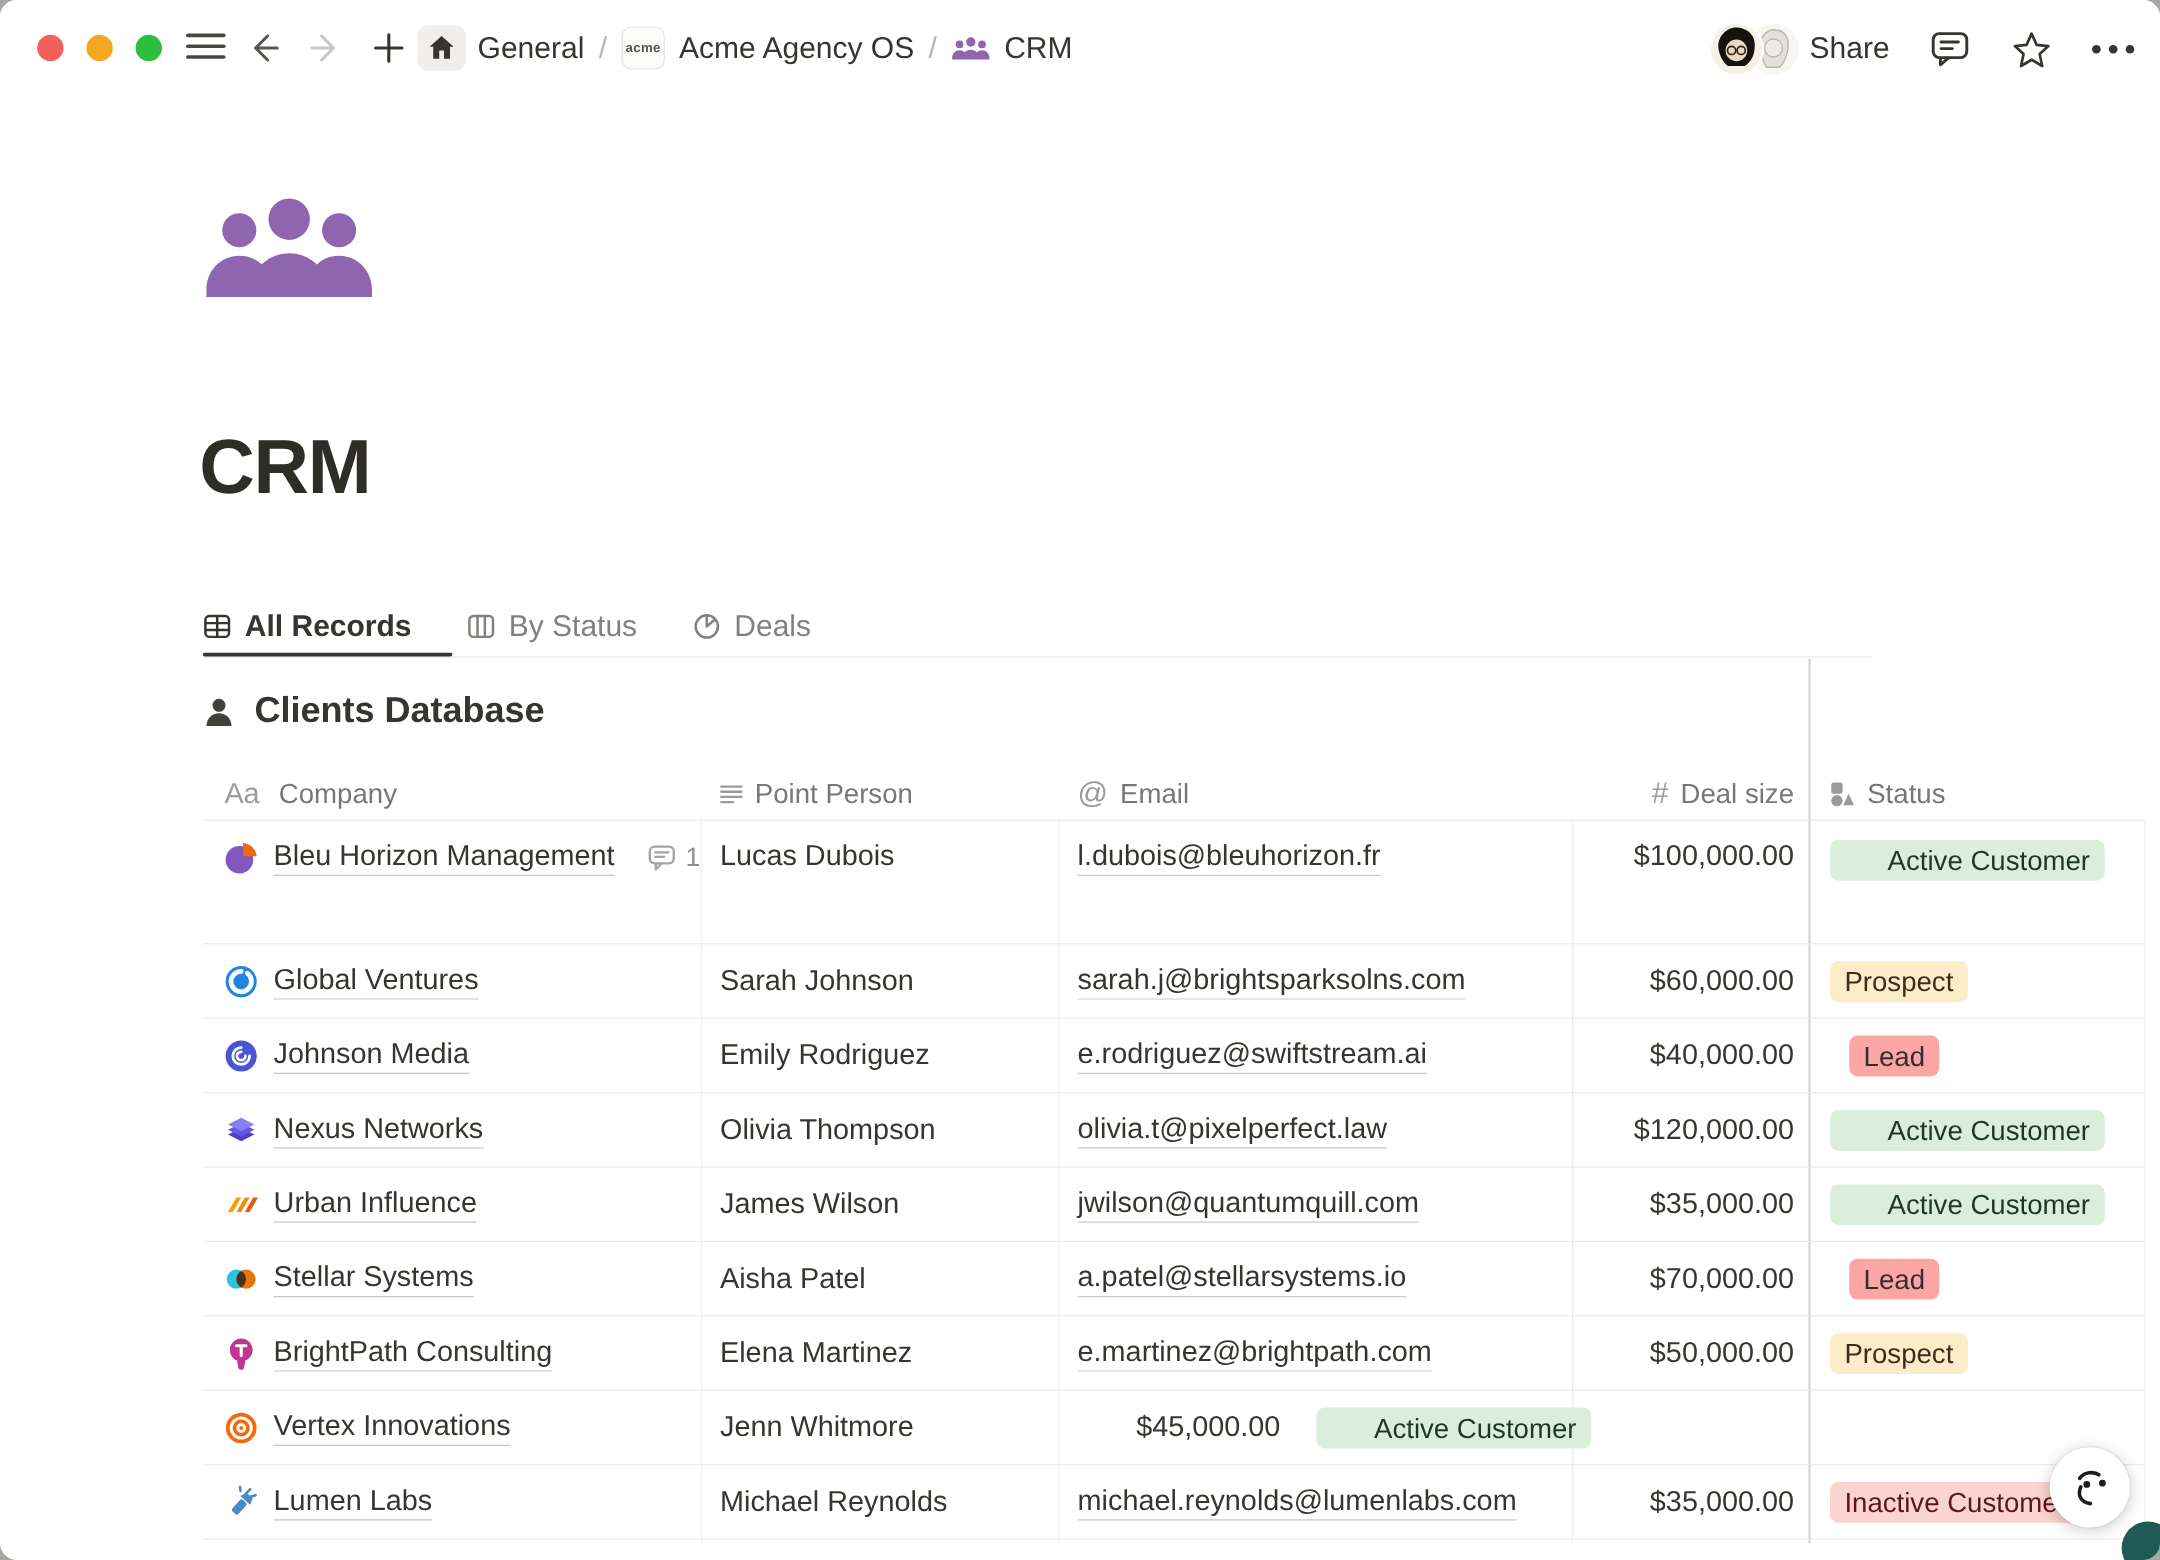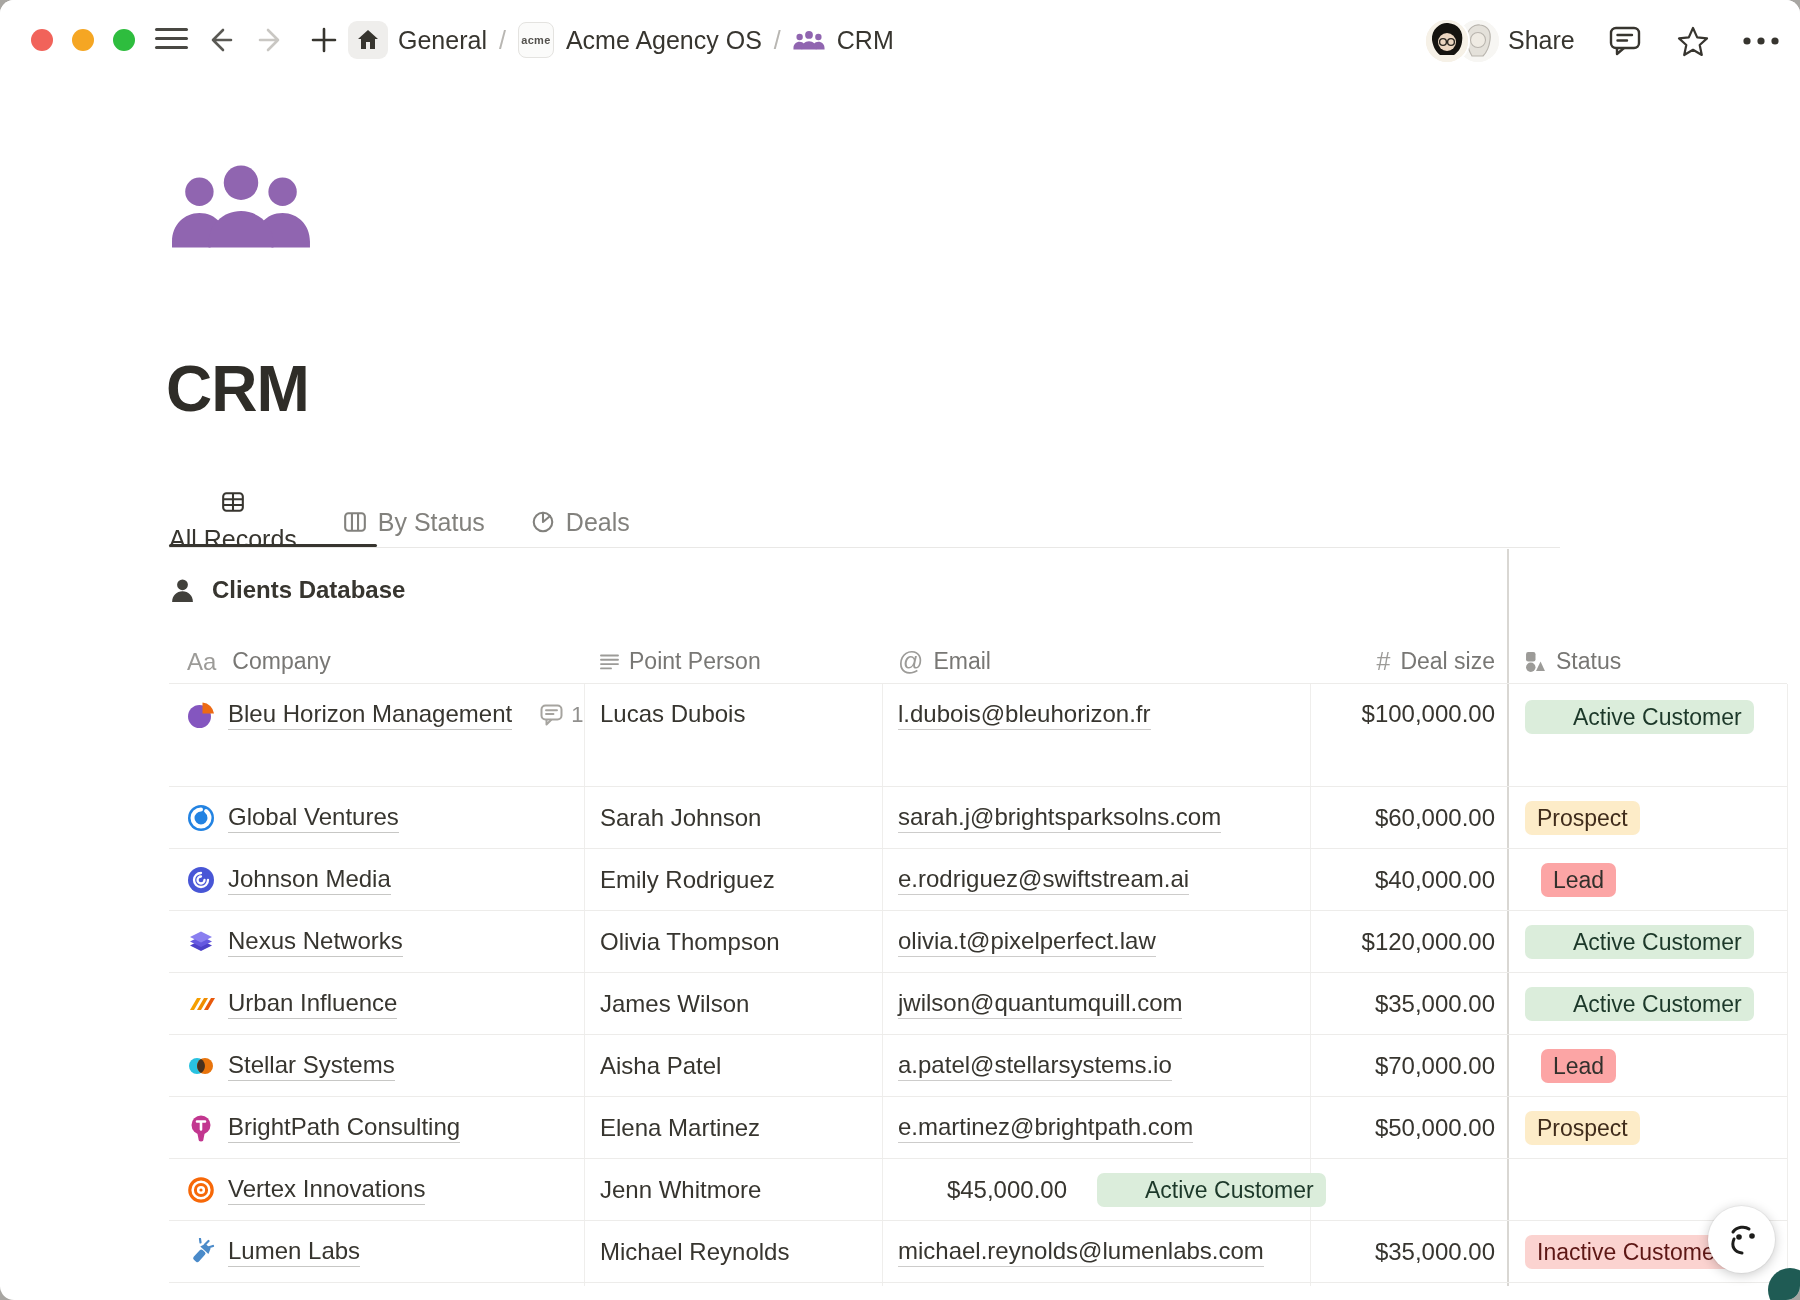--- a/index.html
+++ b/index.html
@@ -23,26 +23,26 @@
   .acme-badge{width:34px;height:34px;background:#fbfbfa;border:1px solid #e4e3e0;border-radius:8px;display:flex;align-items:center;justify-content:center;font-size:11px;font-weight:bold;color:#54524e;letter-spacing:.3px;}
   .avatar{position:absolute;top:18px;width:42px;height:42px;border-radius:50%;border:2px solid #fff;overflow:hidden;}
   .share{position:absolute;left:1508px;top:0;height:80px;display:flex;align-items:center;font-size:25px;color:#37352f;}
   .tb-right-ic{position:absolute;top:25px;}
   
   .page-icon{position:absolute;left:170px;top:162px;}
   .page-title{position:absolute;left:166px;top:352px;font-size:64px;font-weight:700;letter-spacing:-1px;color:#2f2d28;}
   
   .tabs{position:absolute;left:169px;top:498px;display:flex;gap:46px;height:48px;align-items:center;}
   .tab{display:flex;align-items:center;gap:11px;font-size:25px;color:#82817d;position:relative;}
-  .tab.active{color:#37352f;font-weight:400;flex-direction:column;}
+  .tab.active{color:#37352f;font-weight:700;}
   .tabline-light{position:absolute;left:169px;top:547px;width:1391px;height:1px;background:#e9e8e6;}
   .tabline-dark{position:absolute;left:169px;top:544px;width:208px;height:3px;background:#37352f;border-radius:2px;}
   
   .db-head{position:absolute;left:169px;top:576px;display:flex;align-items:center;gap:16px;}
-  .db-title{font-size:24px;font-weight:700;color:#37352f;}
+  .db-title{font-size:30px;font-weight:700;color:#37352f;}
   
   .table{position:absolute;left:169px;top:640px;width:1618px;}
   .trow{display:flex;box-sizing:border-box;border-bottom:1px solid #edecea;}
   .hrow{height:44px;color:#787774;font-size:23px;}
   .hrow .cell{align-items:center;}
   .cell{display:flex;align-items:center;box-sizing:border-box;}
   .c-company{width:415px;padding-left:18px;gap:13px;}
   .c-person{width:298px;padding-left:16px;}
   .c-email{width:428px;padding-left:16px;}
   .c-deal{width:197px;justify-content:flex-end;padding-right:12px;}

